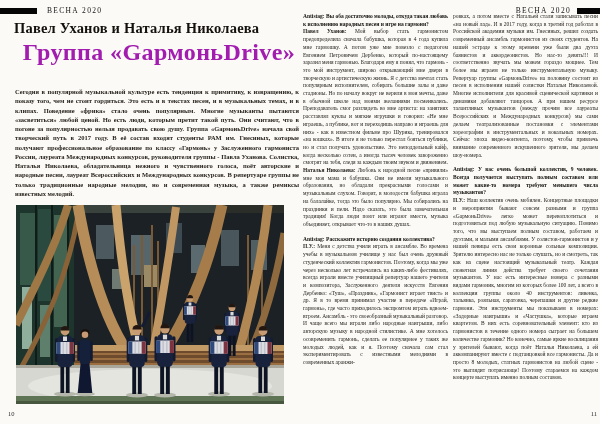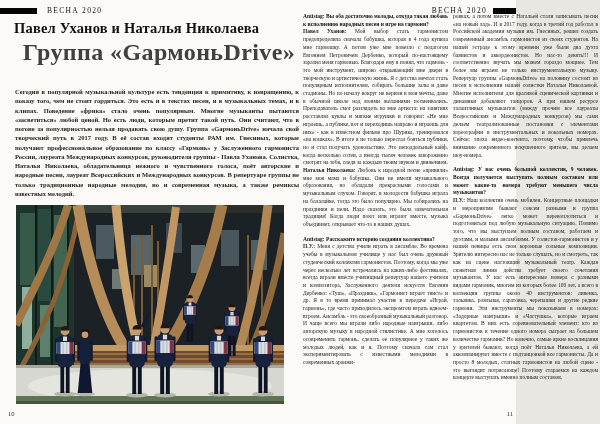--- a/index.html
+++ b/index.html
@@ -1,37 +1,37 @@
 <!DOCTYPE html>
 <html><head>
 <meta charset="utf-8">
 <style>
   * { margin:0; padding:0; box-sizing:border-box; }
   html,body { width:600px; height:424px; overflow:hidden; }
   body { background:#e9e7e2; }
   .spread {
-    position:relative; width:516px; height:424px;
+    position:relative; width:600px; height:424px;
     background:#fbfaf7; color:#191611;
     font-family:"Liberation Serif","DejaVu Serif",serif;
   }
   
   .issue-bar { position:absolute; top:8px; height:6px; background:#050505; }
   .issue-bar.left { left:0; width:37px; }
   .issue-bar.right { right:0; width:23px; }
   .issue-label { position:absolute; top:6px; font-size:7.5px; letter-spacing:1.3px; color:#151515; white-space:nowrap; }
   .issue-label.left { left:47px; }
   .issue-label.right { right:29px; }
   
   .byline {
     position:absolute; top:20px; left:14px; width:290px;
     font-weight:700; font-size:14.5px; letter-spacing:0.2px; color:#14110c;
   }
   .title {
     position:absolute; top:39px; left:14px; width:290px;
-    text-align:center; font-weight:700; font-size:24px; letter-spacing:0.4px; color:#404040;
+    text-align:center; font-weight:700; font-size:24px; letter-spacing:0.4px; color:#a21caf;
   }
   .lead {
     position:absolute; top:87px; left:15px; width:284px; height:112px; overflow:hidden;
     font-size:6.5px; line-height:9.25px; font-weight:700; text-align:justify; color:#2a251e;
   }
   
   .photo-frame { position:absolute; left:16px; top:205px; width:268px; height:199px; overflow:hidden; background:#23251f; }
   .photo-frame svg { display:block; width:268px; height:199px; }
   
   .pagenum { position:absolute; bottom:7px; font-size:6.5px; color:#2b2b2b; }

